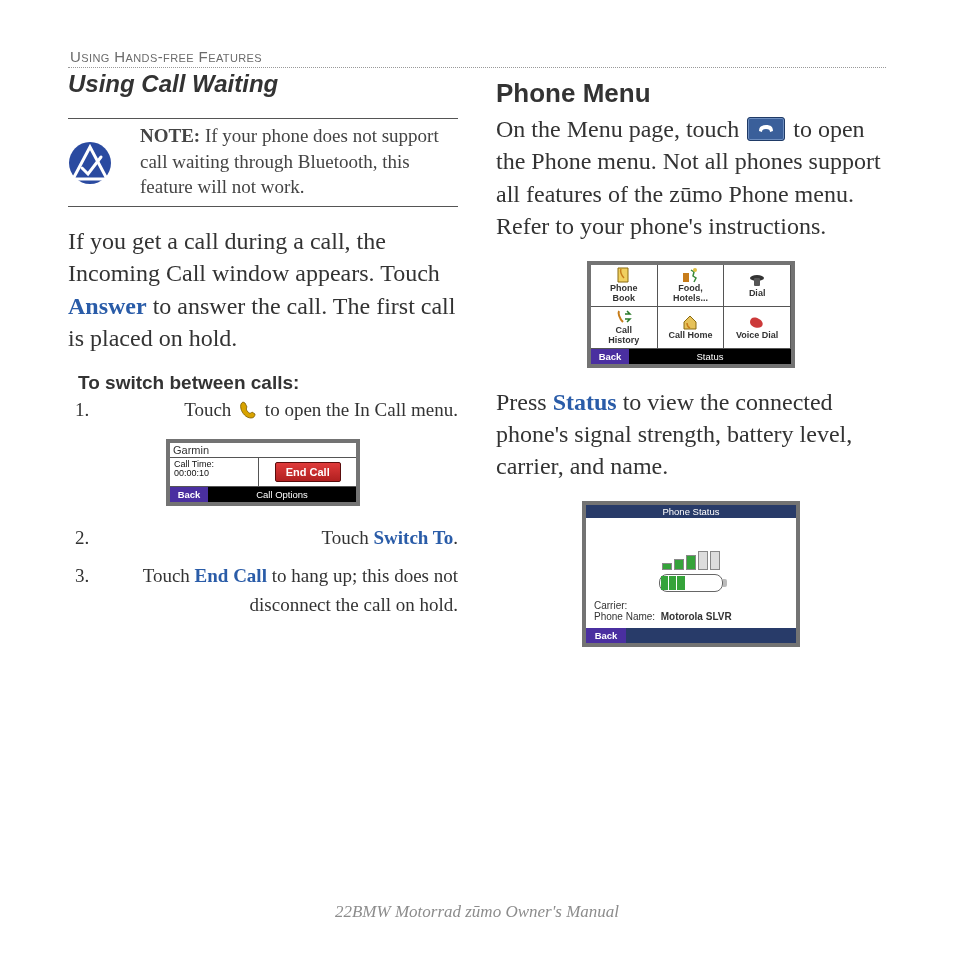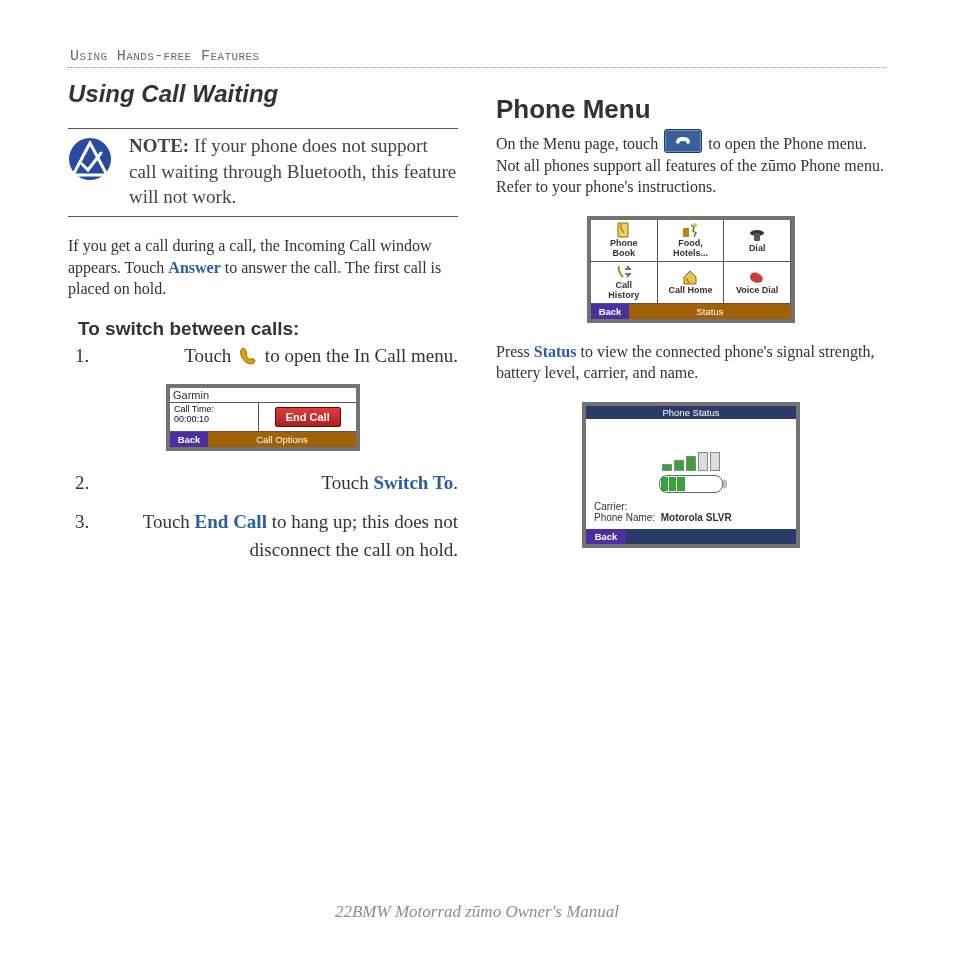--- a/index.html
+++ b/index.html
@@ -7,28 +7,27 @@
     font-family: Georgia, 'Times New Roman', serif;
     background: #fff;
     color: #333;
     width: 954px;
     height: 954px;
     box-sizing: border-box;
     padding: 48px 68px 28px 68px;
     position: relative;
   }
   .running-head {
-    font-family: Liberation Mono, monospace;
+    font-family: Liberation Sans, sans-serif;
     font-variant: small-caps;
     font-size: 15px;
     color: #6b6b6b;
     letter-spacing: 0.4px;
     border-bottom: 1px dotted #999;
     padding: 0 0 2px 2px;
-    margin-bottom: 10px;
   }
   .columns {
     display: flex;
     gap: 38px;
   }
   .col {
     flex: 1 1 0;
     min-width: 0;
   }
   .h-italic {
@@ -37,43 +36,43 @@
     font-weight: 700;
     font-size: 24px;
     color: #333;
     margin: 2px 0 20px 0;
   }
   .h-main {
     font-family: Arial, Helvetica, sans-serif;
     font-weight: 700;
     font-size: 26px;
     color: #333;
-    margin: 16px 0 4px 0;
+    margin: 10px 0 4px 0;
   }
   .note-block {
     display: flex;
-    align-items: flex-start;
-    gap: 17px;
+    align-items: center;
+    gap: 28px;
     border-top: 1px solid #555;
     border-bottom: 1px solid #555;
     padding: 4px 0 6px 0;
     margin-bottom: 18px;
   }
   .note-icon-wrap {
     position: relative;
     width: 44px;
     height: 44px;
     flex: 0 0 44px;
     margin-top: 4px;
   }
   .note-icon-wrap svg { width: 44px; height: 44px; }
   .note-text { font-size: 19px; line-height: 1.35; color: #444; }
   .note-text b { font-weight: 700; }
   p.body {
-    font-size: 16px;
+    font-size: 24px;
     line-height: 1.35;
     color: #333;
     margin: 0 0 18px 0;
   }
   .kw { color: #2a5ca8; font-weight: 700; }
   .sub-h {
     font-family: Arial, Helvetica, sans-serif;
     font-weight: 700;
     font-size: 19px;
     color: #333;
@@ -110,21 +109,21 @@
   .scr { display:inline-block; border:4px solid #737373; background:#fff; font-family:Arial, sans-serif; text-align:left; }
   .scr-incall { width:186px; }
   .scr-incall .row { display:flex; }
   .scr-incall .lcell { border:1px solid #555; border-left:0; border-top:0; padding:2px 4px; font-size:9px; color:#111; flex:1; }
   .scr-incall .rcell { flex:1.2; display:flex; align-items:center; justify-content:center; border-bottom:1px solid #555; }
   .scr-incall .title { font-size:11px; padding:1px 3px; border-bottom:1px solid #555; }
   .scr-incall .ct-label { line-height:1.05; }
   .scr-incall .pill { margin:4px; padding:3px 10px; font-size:11px; font-weight:bold; color:#fff; border-radius:2px; border:1px solid #222; }
   .pill.red { background:linear-gradient(#e03a3a,#b02020); border-color:#5a0d0d; }
   .pill.green { background:linear-gradient(#2fa83c,#1e7a28); border-color:#0c3f12; }
-  .scr .footer { display:flex; background:#a16207; color:#fff; font-size:9.5px; }
+  .scr .footer { display:flex; background:#000000; color:#fff; font-size:9.5px; }
   .scr .footer .fbtn { padding:2px 0; text-align:center; }
   .scr .footer .back { flex:0 0 38px; background:#4a2fa0; font-weight:bold; }
   .scr .footer .rest { flex:1; }
 
   
   .scr-menu { width:200px; }
   .scr-menu .grid { display:flex; flex-wrap:wrap; }
   .scr-menu .cell {
     width:33.33%; box-sizing:border-box;
     border:1px solid #555; border-left:0; border-top:0;

